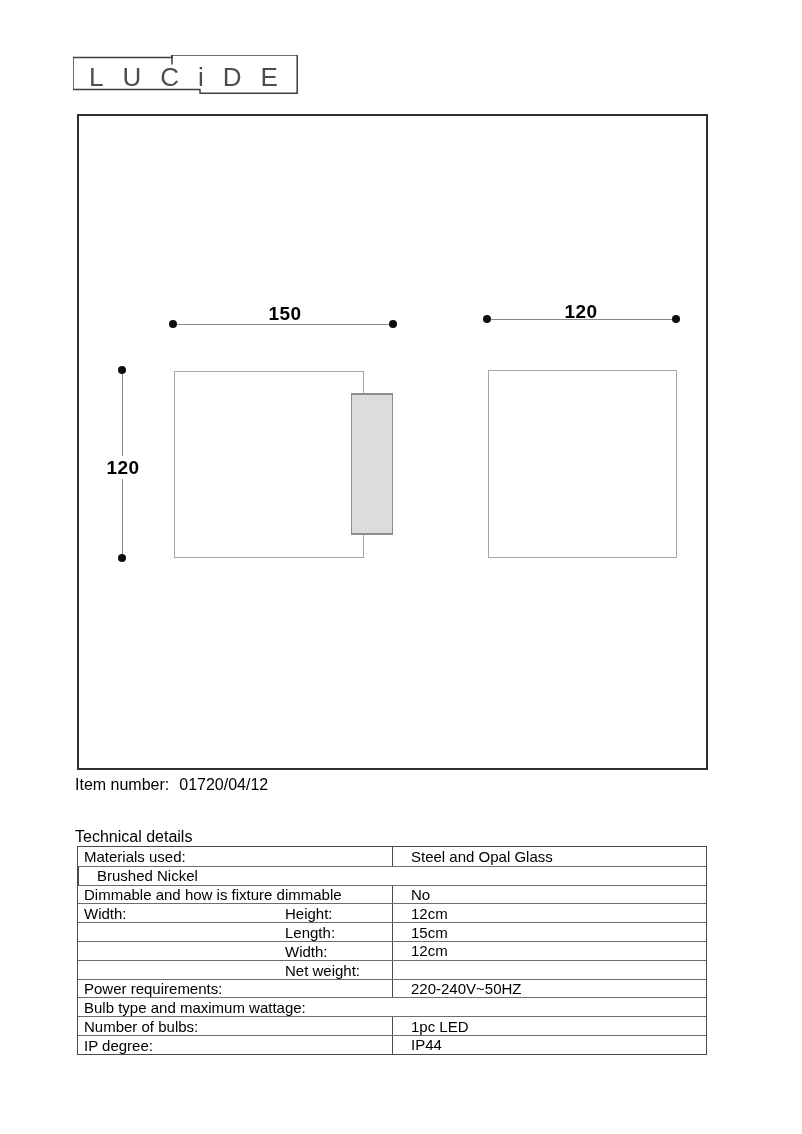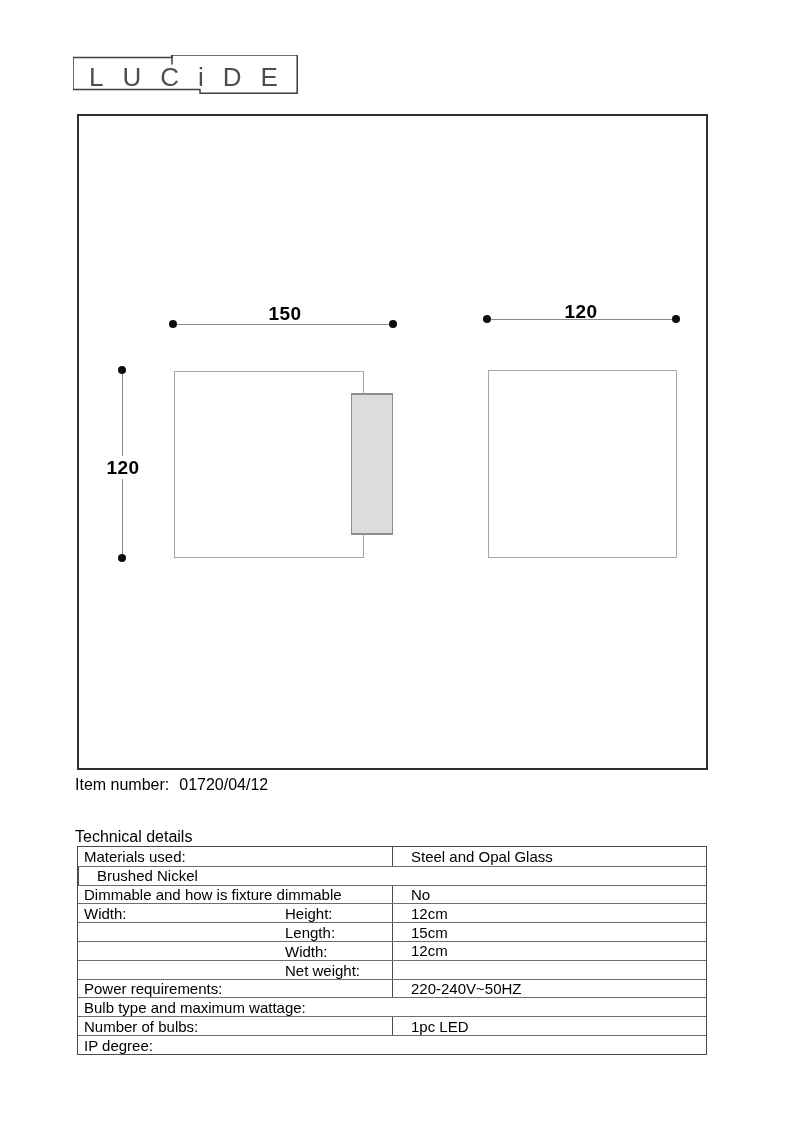--- a/index.html
+++ b/index.html
@@ -170,15 +170,16 @@
       <span class="sublbl"></span>
     </div>
     <div class="cell-value">1pc LED</div>
   </div>
 
   <div class="trow">
     <div class="cell-label">
       <span class="lbl">IP degree:</span>
       <span class="sublbl"></span>
     </div>
+    <div class="cell-value">IP44</div>
   </div>
 
 </div>
 
 </body></html>

